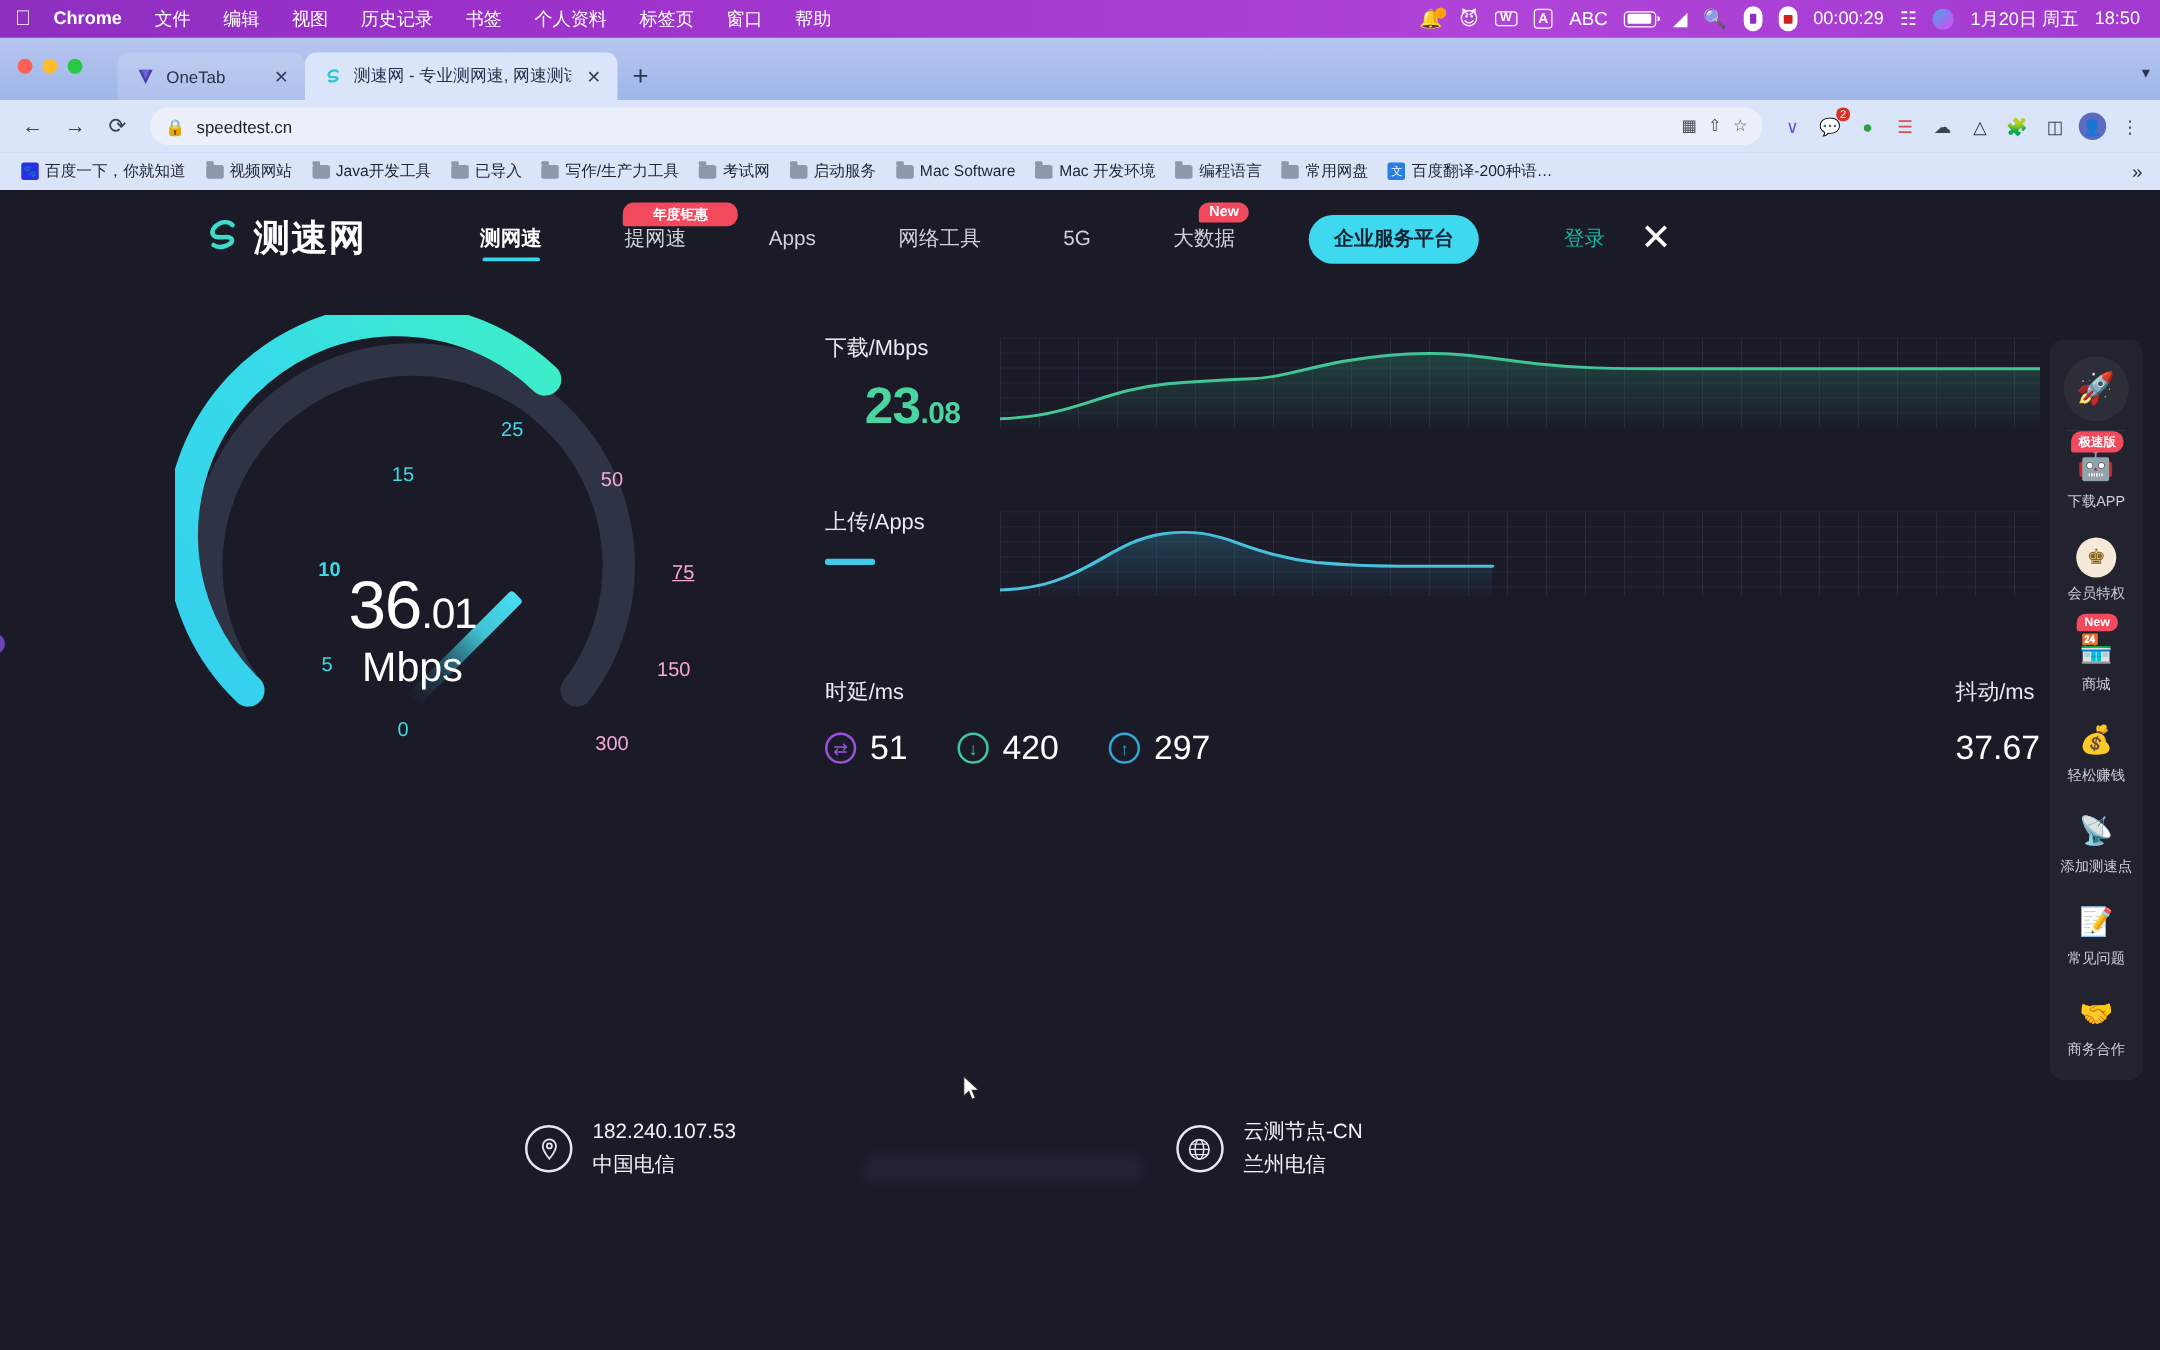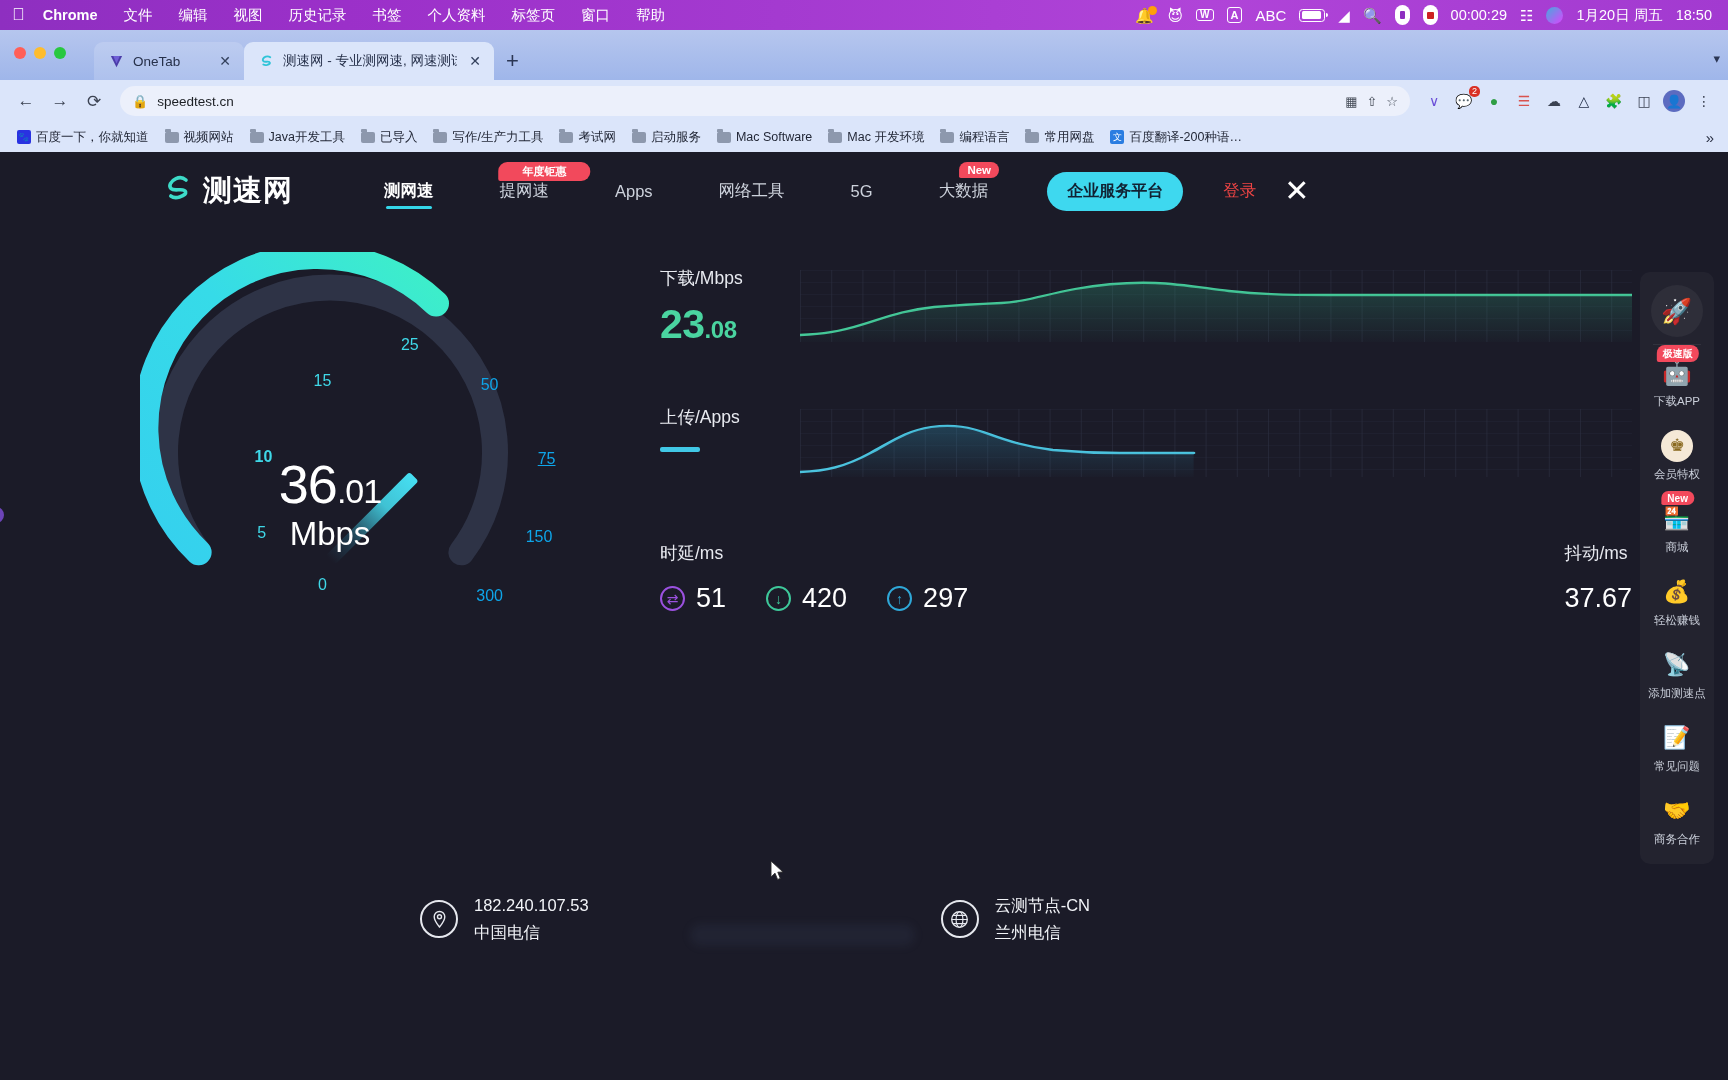--- a/index.html
+++ b/index.html
@@ -116,51 +116,51 @@
   .nav-badge {
     position: absolute; top: -5px; left: 50%; transform: translateX(-28%);
     background: #f2495c; color: #fff; font-size: 11px; font-weight: bold;
     padding: 2px 24px; border-radius: 9px 9px 9px 2px; white-space: nowrap;
   }
   .nav-badge.en { padding: 2px 8px; font-size: 11.5px; transform: translateX(-10%);}
   .ent-btn {
     background: #3ed8ef; color: #123; font-weight: bold; font-size: 16px;
     padding: 9px 20px; border-radius: 20px; margin-left: 26px; white-space: nowrap;
   }
-  .login { color: #ef4444; font-size: 16.5px; margin-left: 40px; }
+  .login { color: #14b8a6; font-size: 16.5px; margin-left: 68px; }
   .close-x { color: #fff; font-size: 30px; margin-left: 28px; font-weight: 300; line-height:1;}
 
   
   .content { position: relative; display: flex; padding: 22px 0 0 0; }
   .gauge-wrap { width: 660px; display:flex; justify-content:center; position: relative; }
   .gauge { position: relative; width: 380px; height: 380px; }
   .gauge svg { position: absolute; inset: 0; }
   .gauge-center {
     position: absolute; left: 0; right: 0; top: 205px;
     text-align: center; color: #fff;
   }
   .gauge-val { font-size: 54px; font-weight: 300; letter-spacing: -1px; line-height: 1; }
   .gauge-val .dec { font-size: 34px; }
   .gauge-unit { font-size: 33px; font-weight: 300; margin-top: 4px; }
   .tick { position: absolute; font-size: 16px; transform: translate(-50%,-50%); }
-  .tick.cy { color: #3fd8e8; } .tick.wt { color: #0ea5e9; }
+  .tick.cy { color: #3fd8e8; } .tick.wt { color: #f9a8d4; }
   .needle {
     position: absolute; left: 50%; top: 50%;
     width: 13px; height: 118px; margin-left: -6.5px;
     transform-origin: 50% 100%;
     background: linear-gradient(180deg, #46dff2 0%, rgba(70,223,242,0.85) 35%, rgba(40,120,150,0.35) 75%, rgba(30,34,52,0) 100%);
     border-radius: 3px;
   }
 
   
   .metrics { flex: 1; padding-right: 96px; padding-top: 10px; position:relative;}
   .mrow { display: flex; align-items: flex-start; }
   .mlabel-col { width: 140px; padding-top: 4px; }
   .mlabel { color: #e8eaf0; font-size: 17.5px; margin-bottom: 14px; }
-  .mval { font-size: 41px; font-weight: 600; line-height: 1; letter-spacing: -0.5px;}
+  .mval { font-size: 41px; font-weight: 600; line-height: 1; letter-spacing: -0.5px; text-align: center;}
   .mval .dec { font-size: 24px; font-weight: 600; }
   .mval.dl { color: #4ad4a0; }
   .upl-dash { width: 40px; height: 5px; background: #41c8e6; border-radius: 2px; margin-top: 18px; }
   .chart { flex: 1; height: 72px; position: relative; margin-top: 8px;}
   .chart.up { height: 68px; }
   .chart svg { position: absolute; inset: 0; width: 100%; height: 100%; }
   .mrow.upload { margin-top: 56px; }
 
   .stats { display: flex; margin-top: 64px; align-items: flex-start; }
   .stat-block { }

